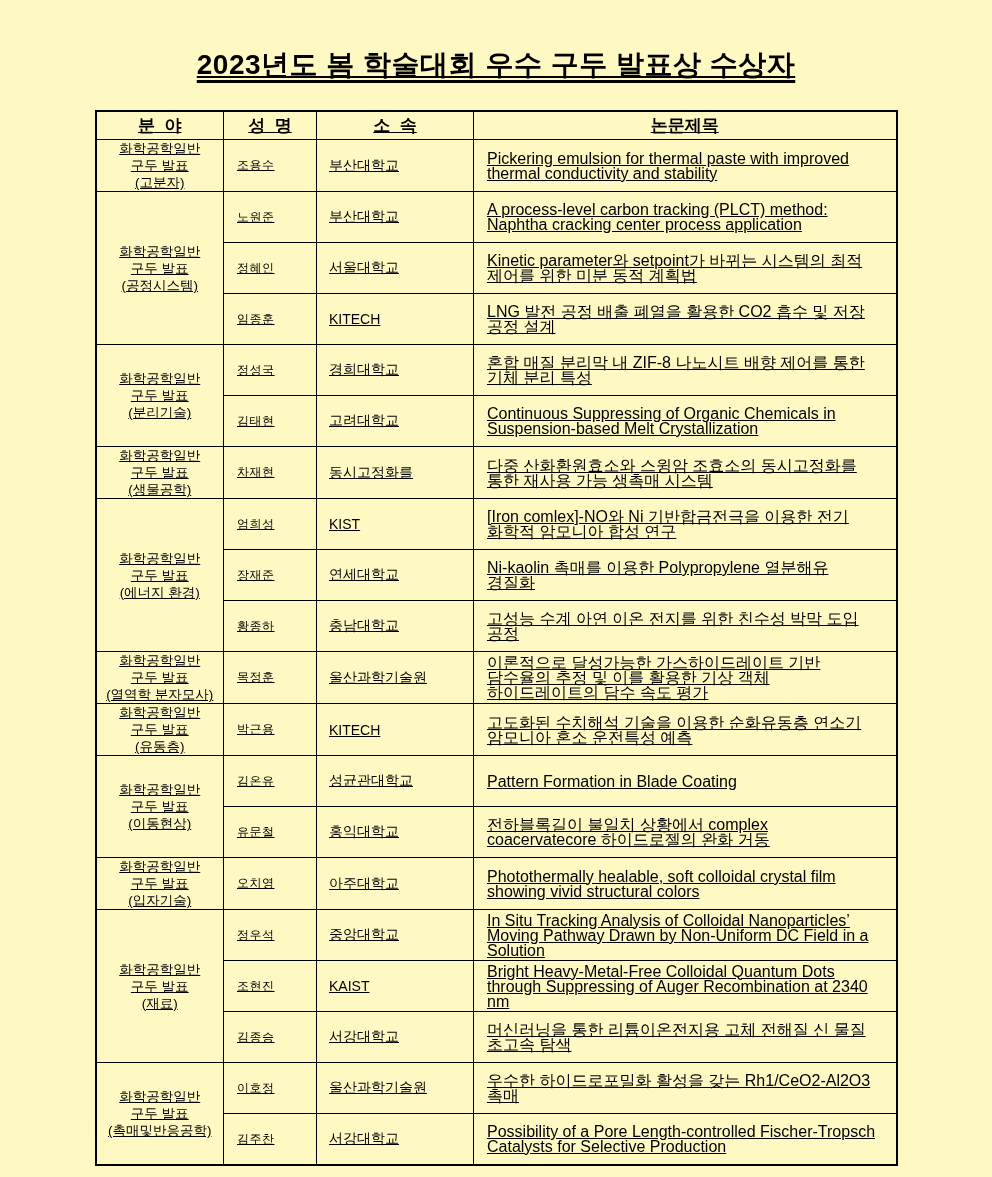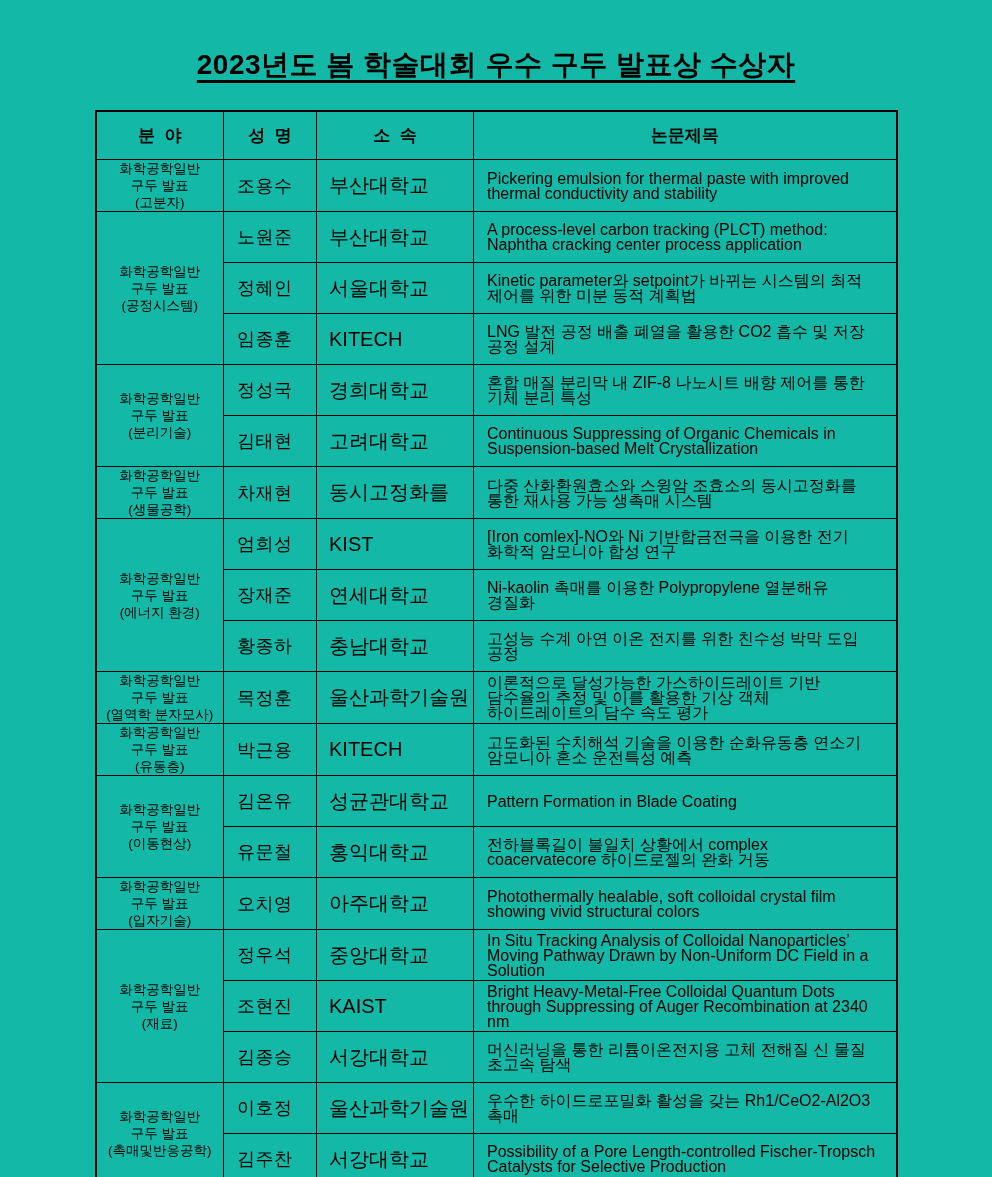--- a/index.html
+++ b/index.html
@@ -5,23 +5,24 @@
   html, body {
     margin: 0;
     padding: 0;
     background: #ffffff;
     font-family: "Liberation Sans", "DejaVu Sans", sans-serif;
     color: #000000;
   }
   .page {
     width: 992px;
     height: 1177px;
-    background: #14b8a6;
+    background: #fef9c3;
     overflow: hidden;
     position: relative;
+    text-decoration: underline;
   }
   .page-title {
     margin: 0;
     padding-top: 46px;
     text-align: center;
     font-size: 28px;
     font-weight: bold;
     letter-spacing: 0.5px;
   }
   .page-title span {
@@ -40,40 +41,40 @@
     border: 1px solid #000000;
     overflow: hidden;
   }
   table.awards th {
     height: 27px;
     font-size: 17px;
     font-weight: bold;
     text-align: center;
     vertical-align: middle;
     white-space: pre;
-    padding: 10px;
+    padding: 0;
   }
   table.awards td {
     height: 50px;
     vertical-align: middle;
   }
   td.field-cell {
     text-align: center;
     font-size: 13.5px;
     line-height: 17px;
     white-space: pre-line;
     padding: 0 2px;
   }
   td.name-cell {
-    font-size: 18px;
+    font-size: 12px;
     padding: 0 4px 0 13px;
     letter-spacing: 0.5px;
   }
   td.affiliation-cell {
-    font-size: 20px;
+    font-size: 14px;
     padding: 0 4px 0 12px;
   }
   td.paper-title-cell {
     font-size: 16px;
     line-height: 15px;
     padding: 0 16px 0 13px;
     word-break: keep-all;
   }
 </style>
 </head>

